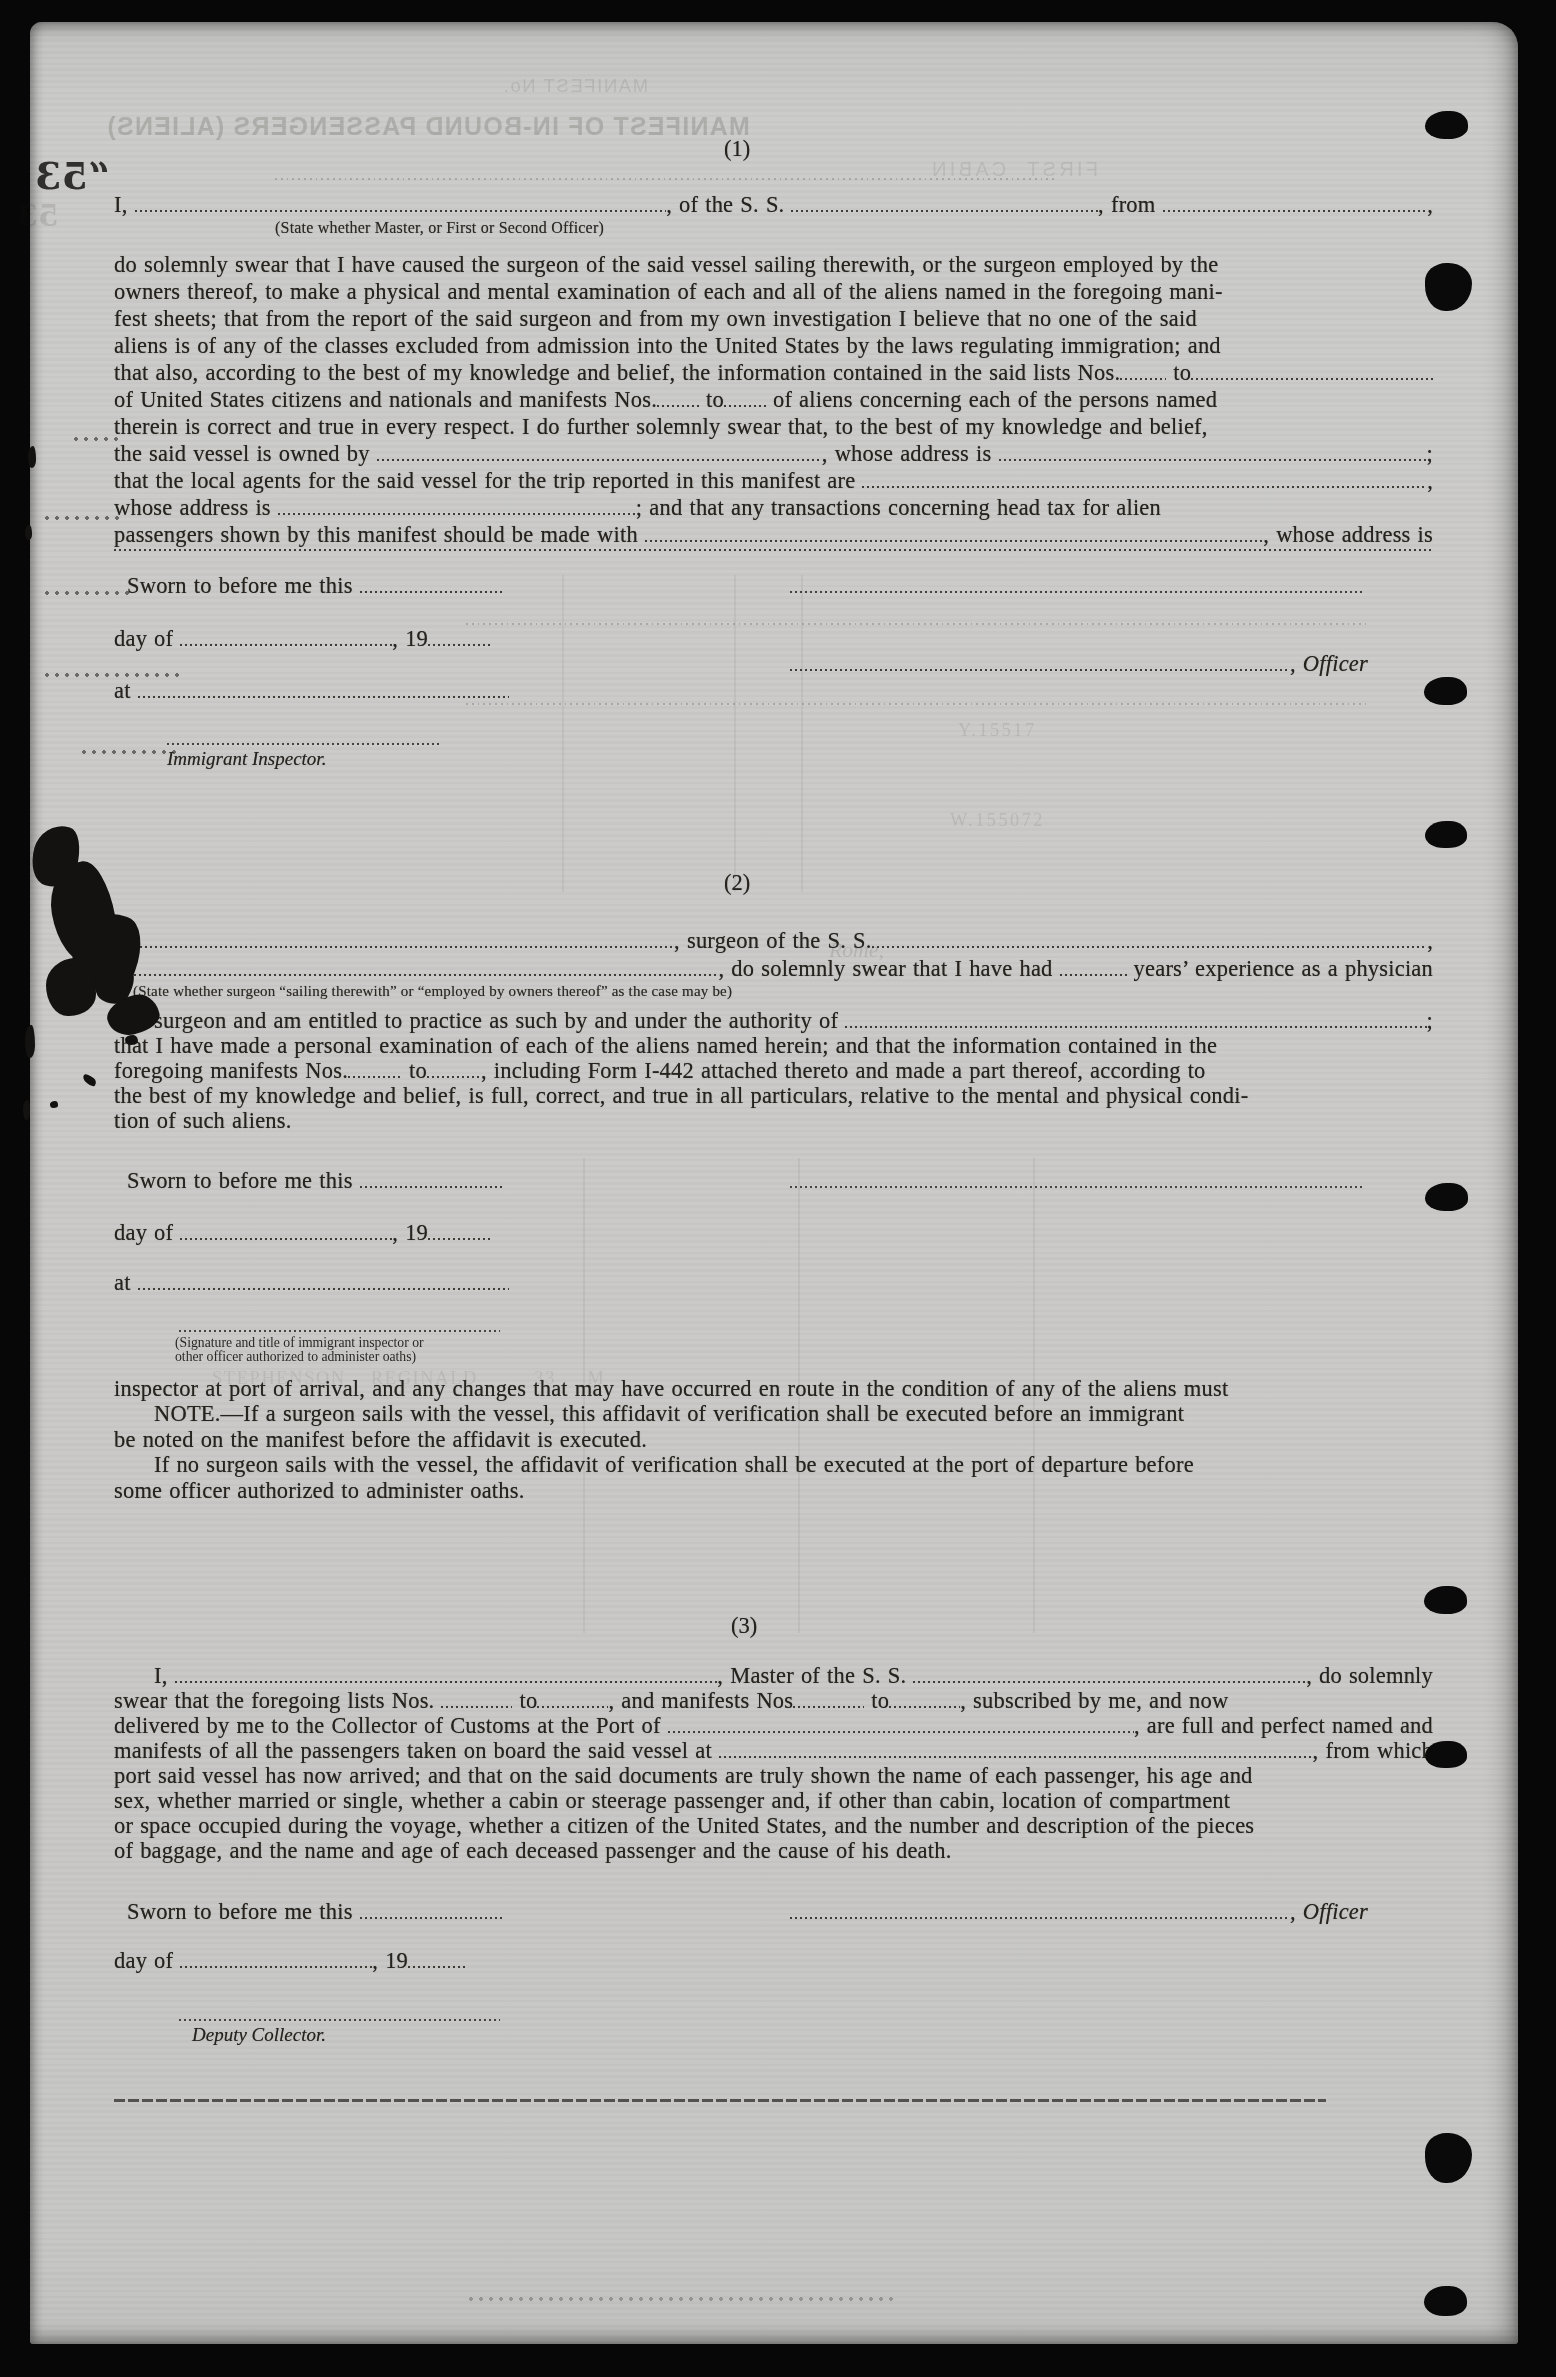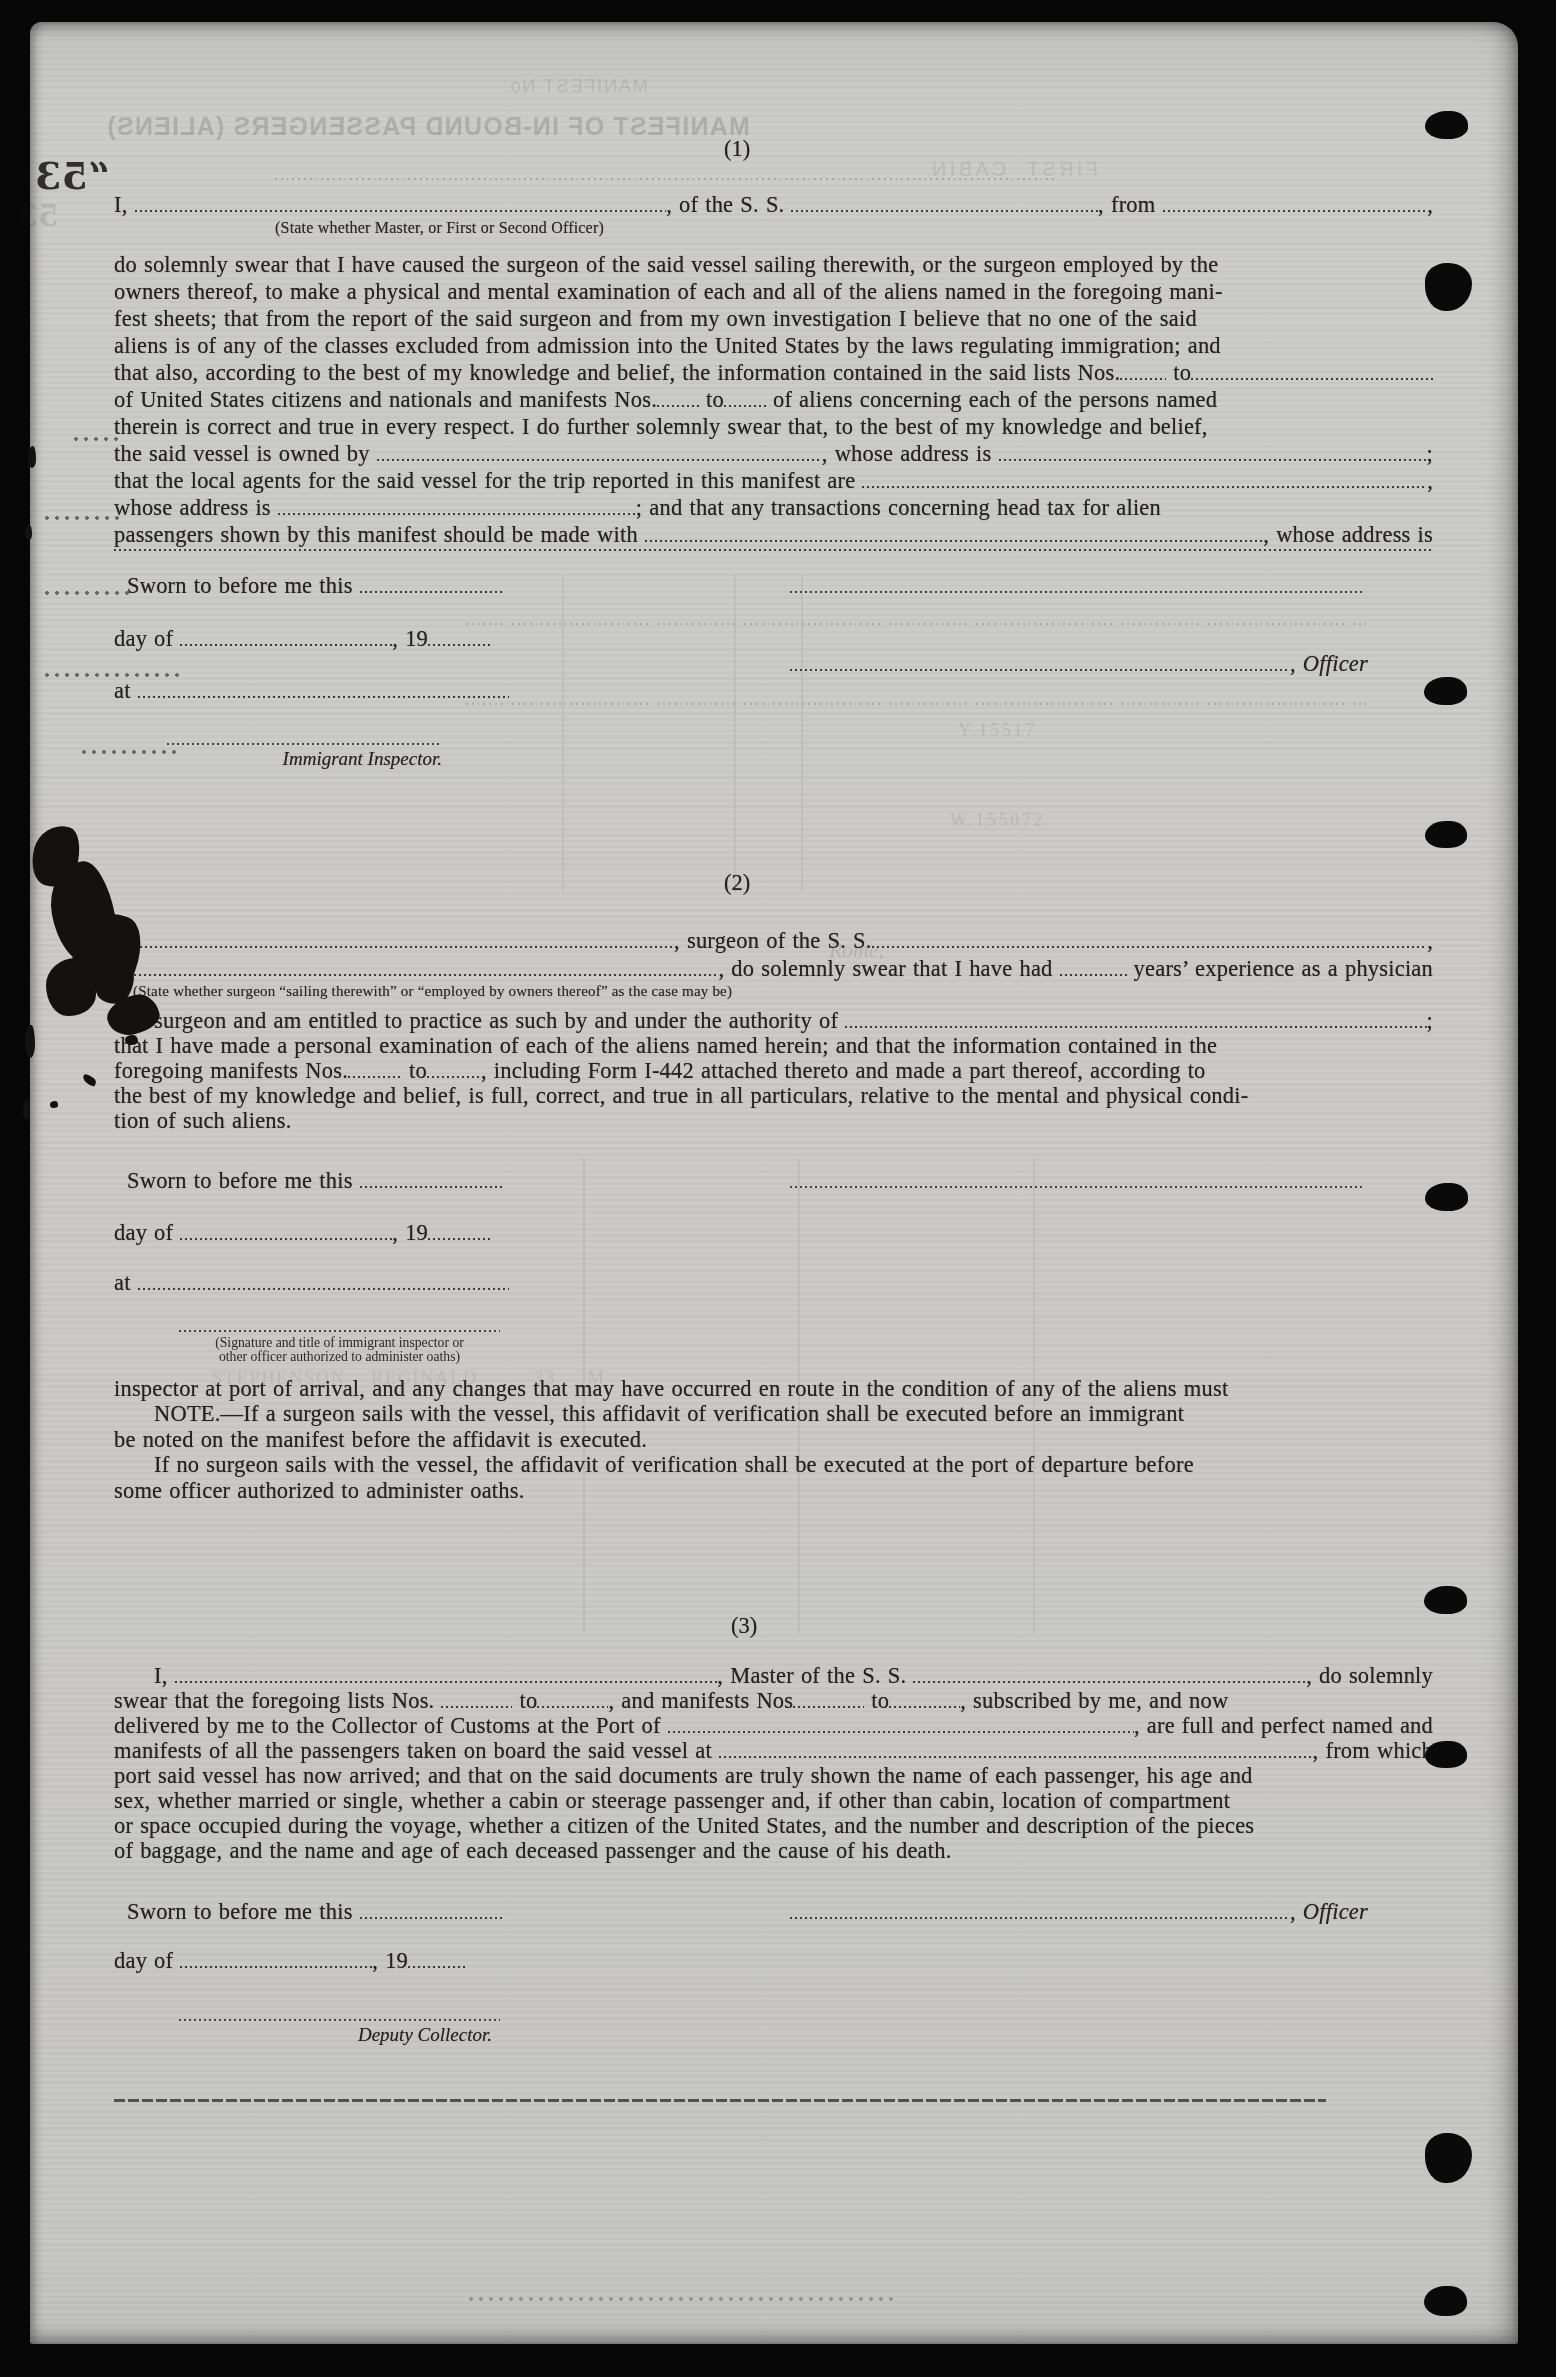--- a/index.html
+++ b/index.html
@@ -24,22 +24,22 @@
   .nofill{white-space:pre;font-size:22.5px;letter-spacing:0.2px;word-spacing:1.2px;
           text-shadow:0 0 0.8px rgba(42,38,32,.6);}
   .nofill .blank{vertical-align:baseline;}
   .blankline{position:absolute;height:2.2px;
          background:repeating-linear-gradient(90deg,rgba(38,34,29,.8) 0 2px,rgba(38,34,29,0) 2px 5px);}
   .faintline{position:absolute;height:1.7px;opacity:.22;
          background:repeating-linear-gradient(90deg,rgba(30,28,25,.9) 0 1.7px,rgba(30,28,25,0) 1.7px 5.8px);}
   .spacer{display:inline-block;height:0.8px;}
   .it{font-style:italic;}
   .caption{font-size:16px;letter-spacing:0.2px;color:#2c2925;text-shadow:0 0 0.7px rgba(42,38,32,.5);white-space:pre;}
-  .caption-sm{font-size:13.7px;line-height:14px;text-align:center;color:#2c2925;white-space:pre;}
-  .sig-label{font-style:italic;font-size:19px;text-align:right;color:#26231f;
+  .caption-sm{font-size:13.7px;line-height:14px;color:#2c2925;white-space:pre;}
+  .sig-label{font-style:italic;font-size:19px;text-align:left;color:#26231f;
              text-shadow:0 0 0.7px rgba(42,38,32,.5);}
   .heading{font-size:22.5px;text-shadow:0 0 0.8px rgba(42,38,32,.6);}
   .hole{position:absolute;background:#0a0a0a;border-radius:55% 45% 50% 50%/60% 55% 45% 50%;}
   .blot{position:absolute;background:#131210;border-radius:62% 38% 55% 45%/48% 62% 38% 55%;}
   .dots{position:absolute;height:4.2px;opacity:.6;
         background-image:radial-gradient(circle 1.8px,#2b2824 1.7px,rgba(0,0,0,0) 1.9px);
         background-size:10px 4.2px;background-repeat:repeat-x;}
   .vline{position:absolute;width:1.7px;background:rgba(20,20,20,.055);}
   .bleed{position:absolute;color:#3c3a36;white-space:pre;}
   .mirror{transform:scaleX(-1);}

